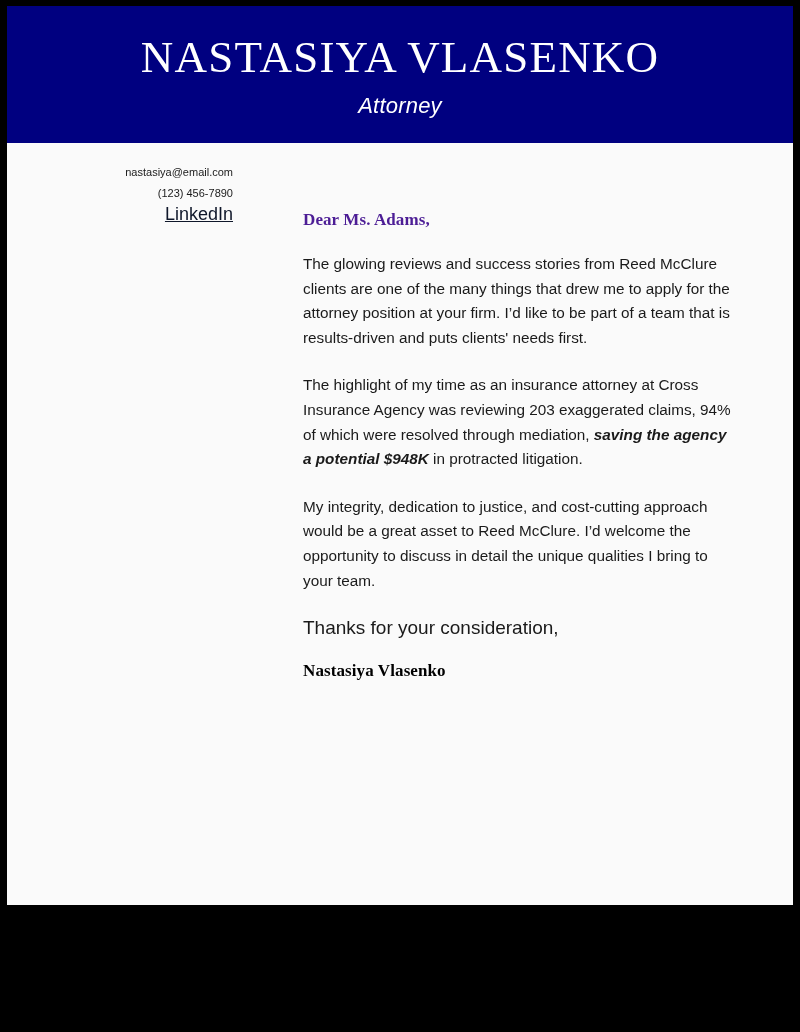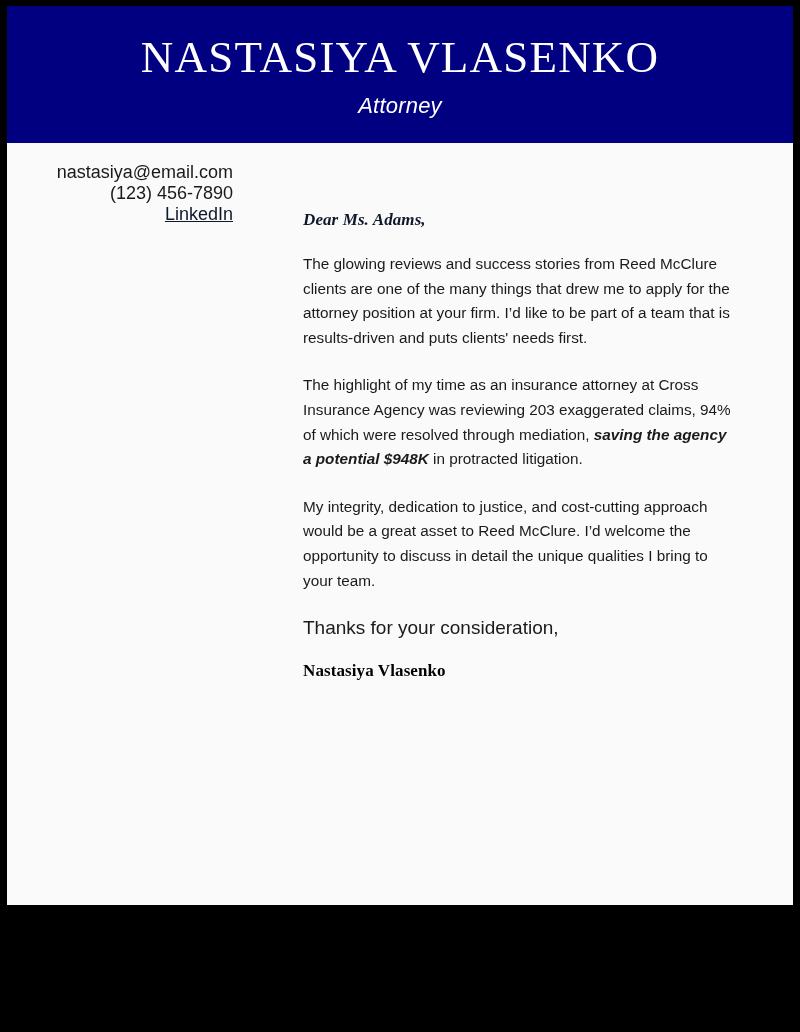--- a/index.html
+++ b/index.html
@@ -70,21 +70,21 @@
     padding-top: 19px;
   }
 
   .contact-col {
     width: 226px;
     flex: 0 0 226px;
     text-align: right;
     padding-right: 0;
   }
   .contact-line {
-    font-size: 18px;
+    font-size: 11px;
     line-height: 21px;
     color: #1a1a1a;
   }
   .contact-link {
     font-size: 18px;
     line-height: 21px;
     color: #0f172a;
     text-decoration: underline;
     cursor: pointer;
     display: inline-block;
@@ -94,24 +94,23 @@
     flex: 1 1 auto;
     padding-left: 70px;
     padding-right: 42px;
     padding-top: 48px;
   }
 
   .salutation {
     font-family: "Liberation Serif", serif;
     font-weight: bold;
     font-size: 17px;
-    color: #0f172a;
+    color: #4c1d95;
     margin: 0 0 22px 0;
     letter-spacing: 0.1px;
-    font-style: italic;
   }
 
   .para {
     font-family: "Liberation Sans", sans-serif;
     font-size: 15.3px;
     line-height: 24.6px;
     color: #1a1a1a;
     margin: 0 12px 23px 0;
     text-align: left;
   }

